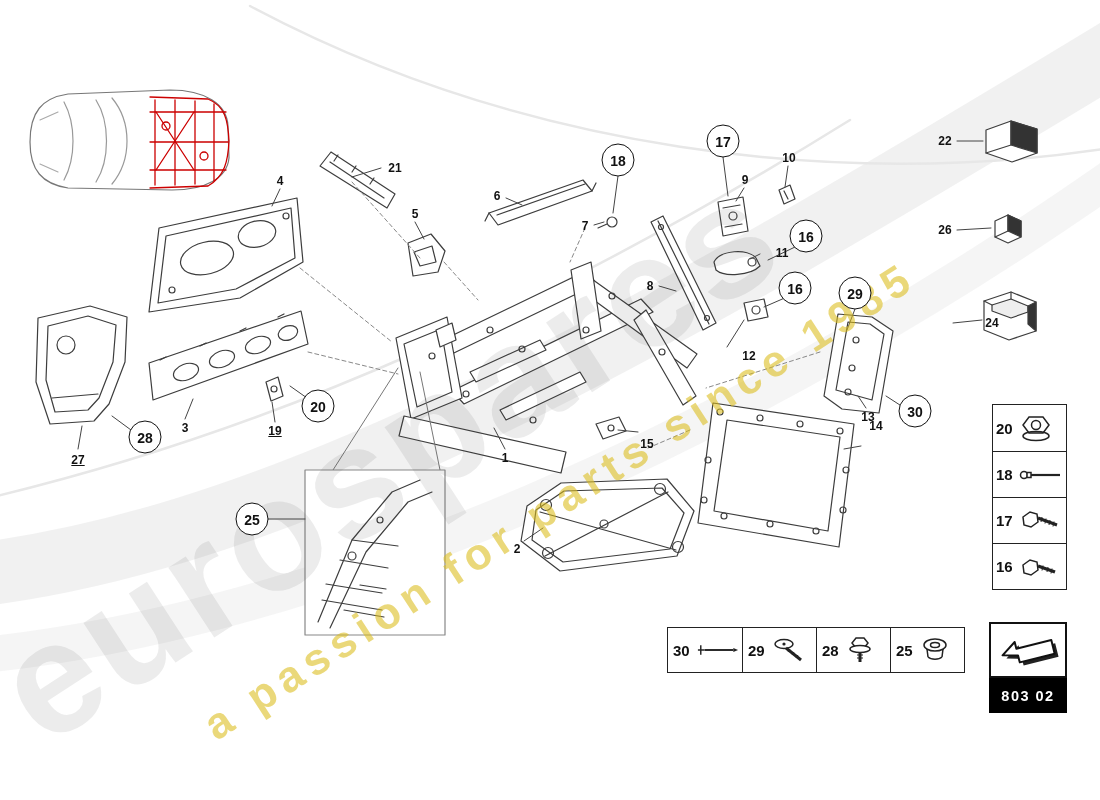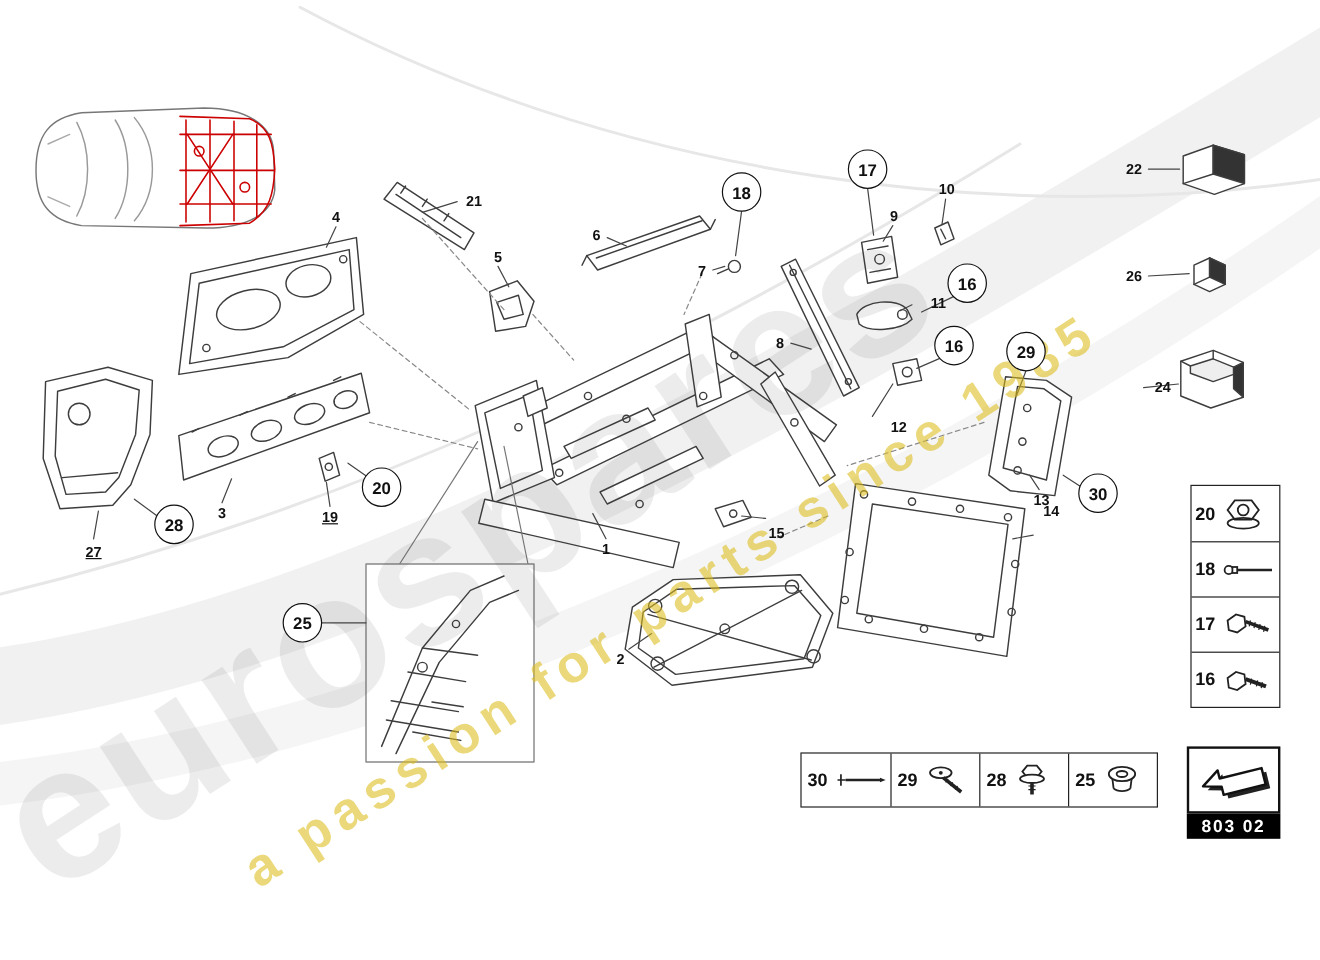--- a/index.html
+++ b/index.html
@@ -24,21 +24,21 @@
   .side-legend .row:first-child{border-top:none;}
   .num{font-size:15px;font-weight:700;min-width:20px;}
   .bottom-legend{position:absolute;left:667px;top:627px;display:flex;border:1.5px solid #222;
            background:#fff;z-index:5;}
   .bottom-legend .cell{width:74px;height:44px;border-left:1.5px solid #222;display:flex;
            align-items:center;gap:3px;padding:0 5px;box-sizing:border-box;cursor:pointer;}
   .bottom-legend .cell:first-child{border-left:none;}
   .code-block{position:absolute;left:989px;top:622px;width:78px;z-index:5;}
   .code-arrow{height:56px;border:2px solid #111;background:#fff;display:flex;align-items:center;
            justify-content:center;box-sizing:border-box;}
-  .code-bar{height:21px;background:#000;color:#fff;font-size:14.5px;font-weight:700;
+  .code-bar{height:35px;background:#000;color:#fff;font-size:14.5px;font-weight:700;
            display:flex;align-items:center;justify-content:center;letter-spacing:1.5px;}
   .icn{flex:0 0 auto;}
 </style>
 </head>
 <body>
 
 <div class="stage">
 
   <svg class="diagram" width="1100" height="800" viewBox="0 0 1100 800" fill="none" stroke="#3d3d3d" stroke-width="1.2" stroke-linejoin="round" stroke-linecap="round">
 
@@ -300,21 +300,21 @@
       <div class="callout" style="left: 647px; top: 444px;">15</div>
       <div class="callout circled" style="left: 806px; top: 236px;">16</div>
       <div class="callout circled" style="left: 795px; top: 288px;">16</div>
       <div class="callout circled" style="left: 723px; top: 141px;">17</div>
       <div class="callout circled" style="left: 618px; top: 160px;">18</div>
       <div class="callout" style="left: 275px; top: 431px; text-decoration: underline;">19</div>
       <div class="callout circled" style="left: 318px; top: 406px;">20</div>
       <div class="callout" style="left: 395px; top: 168px;">21</div>
       <div class="callout" style="left: 945px; top: 141px;">22</div>
       <div class="callout" style="left: 945px; top: 230px;">26</div>
-      <div class="callout" style="left: 969px; top: 323px;">24</div>
+      <div class="callout" style="left: 992px; top: 323px;">24</div>
       <div class="callout circled" style="left: 252px; top: 519px;">25</div>
       <div class="callout" style="left: 78px; top: 460px; text-decoration: underline;">27</div>
       <div class="callout circled" style="left: 145px; top: 437px;">28</div>
       <div class="callout circled" style="left: 855px; top: 293px;">29</div>
       <div class="callout circled" style="left: 915px; top: 411px;">30</div>
     </div>
 
   <div class="side-legend">
     <div class="row">
       <span class="num">20</span>

